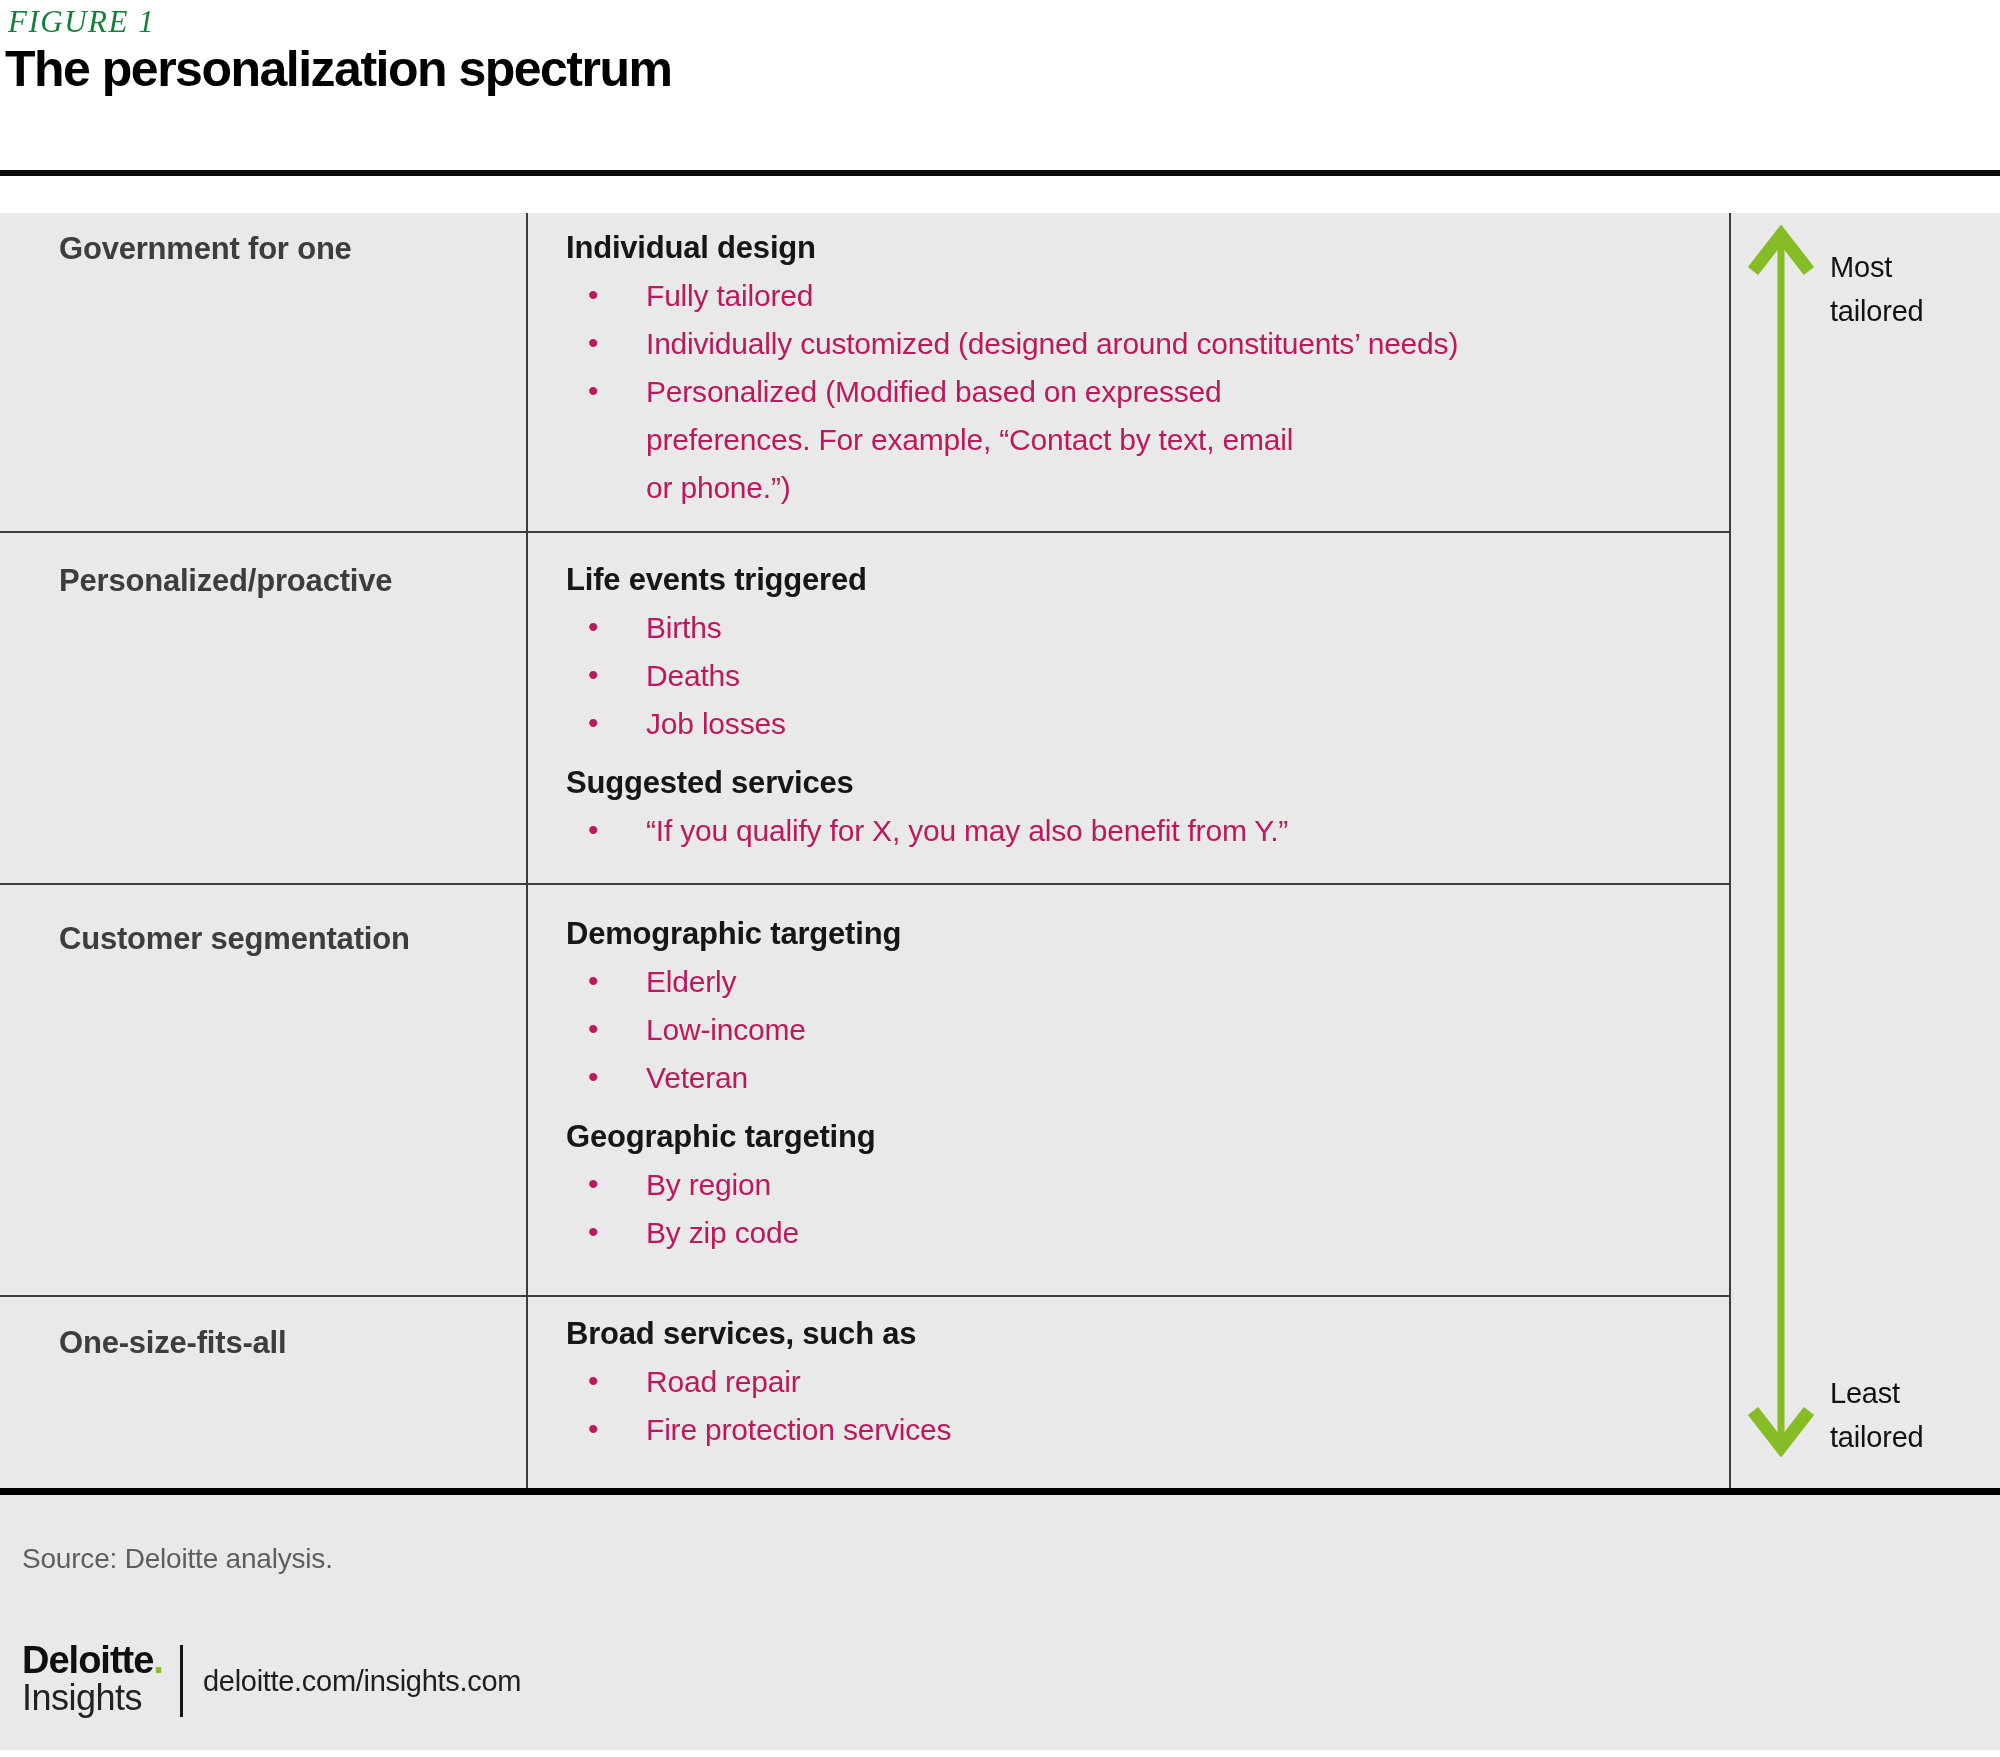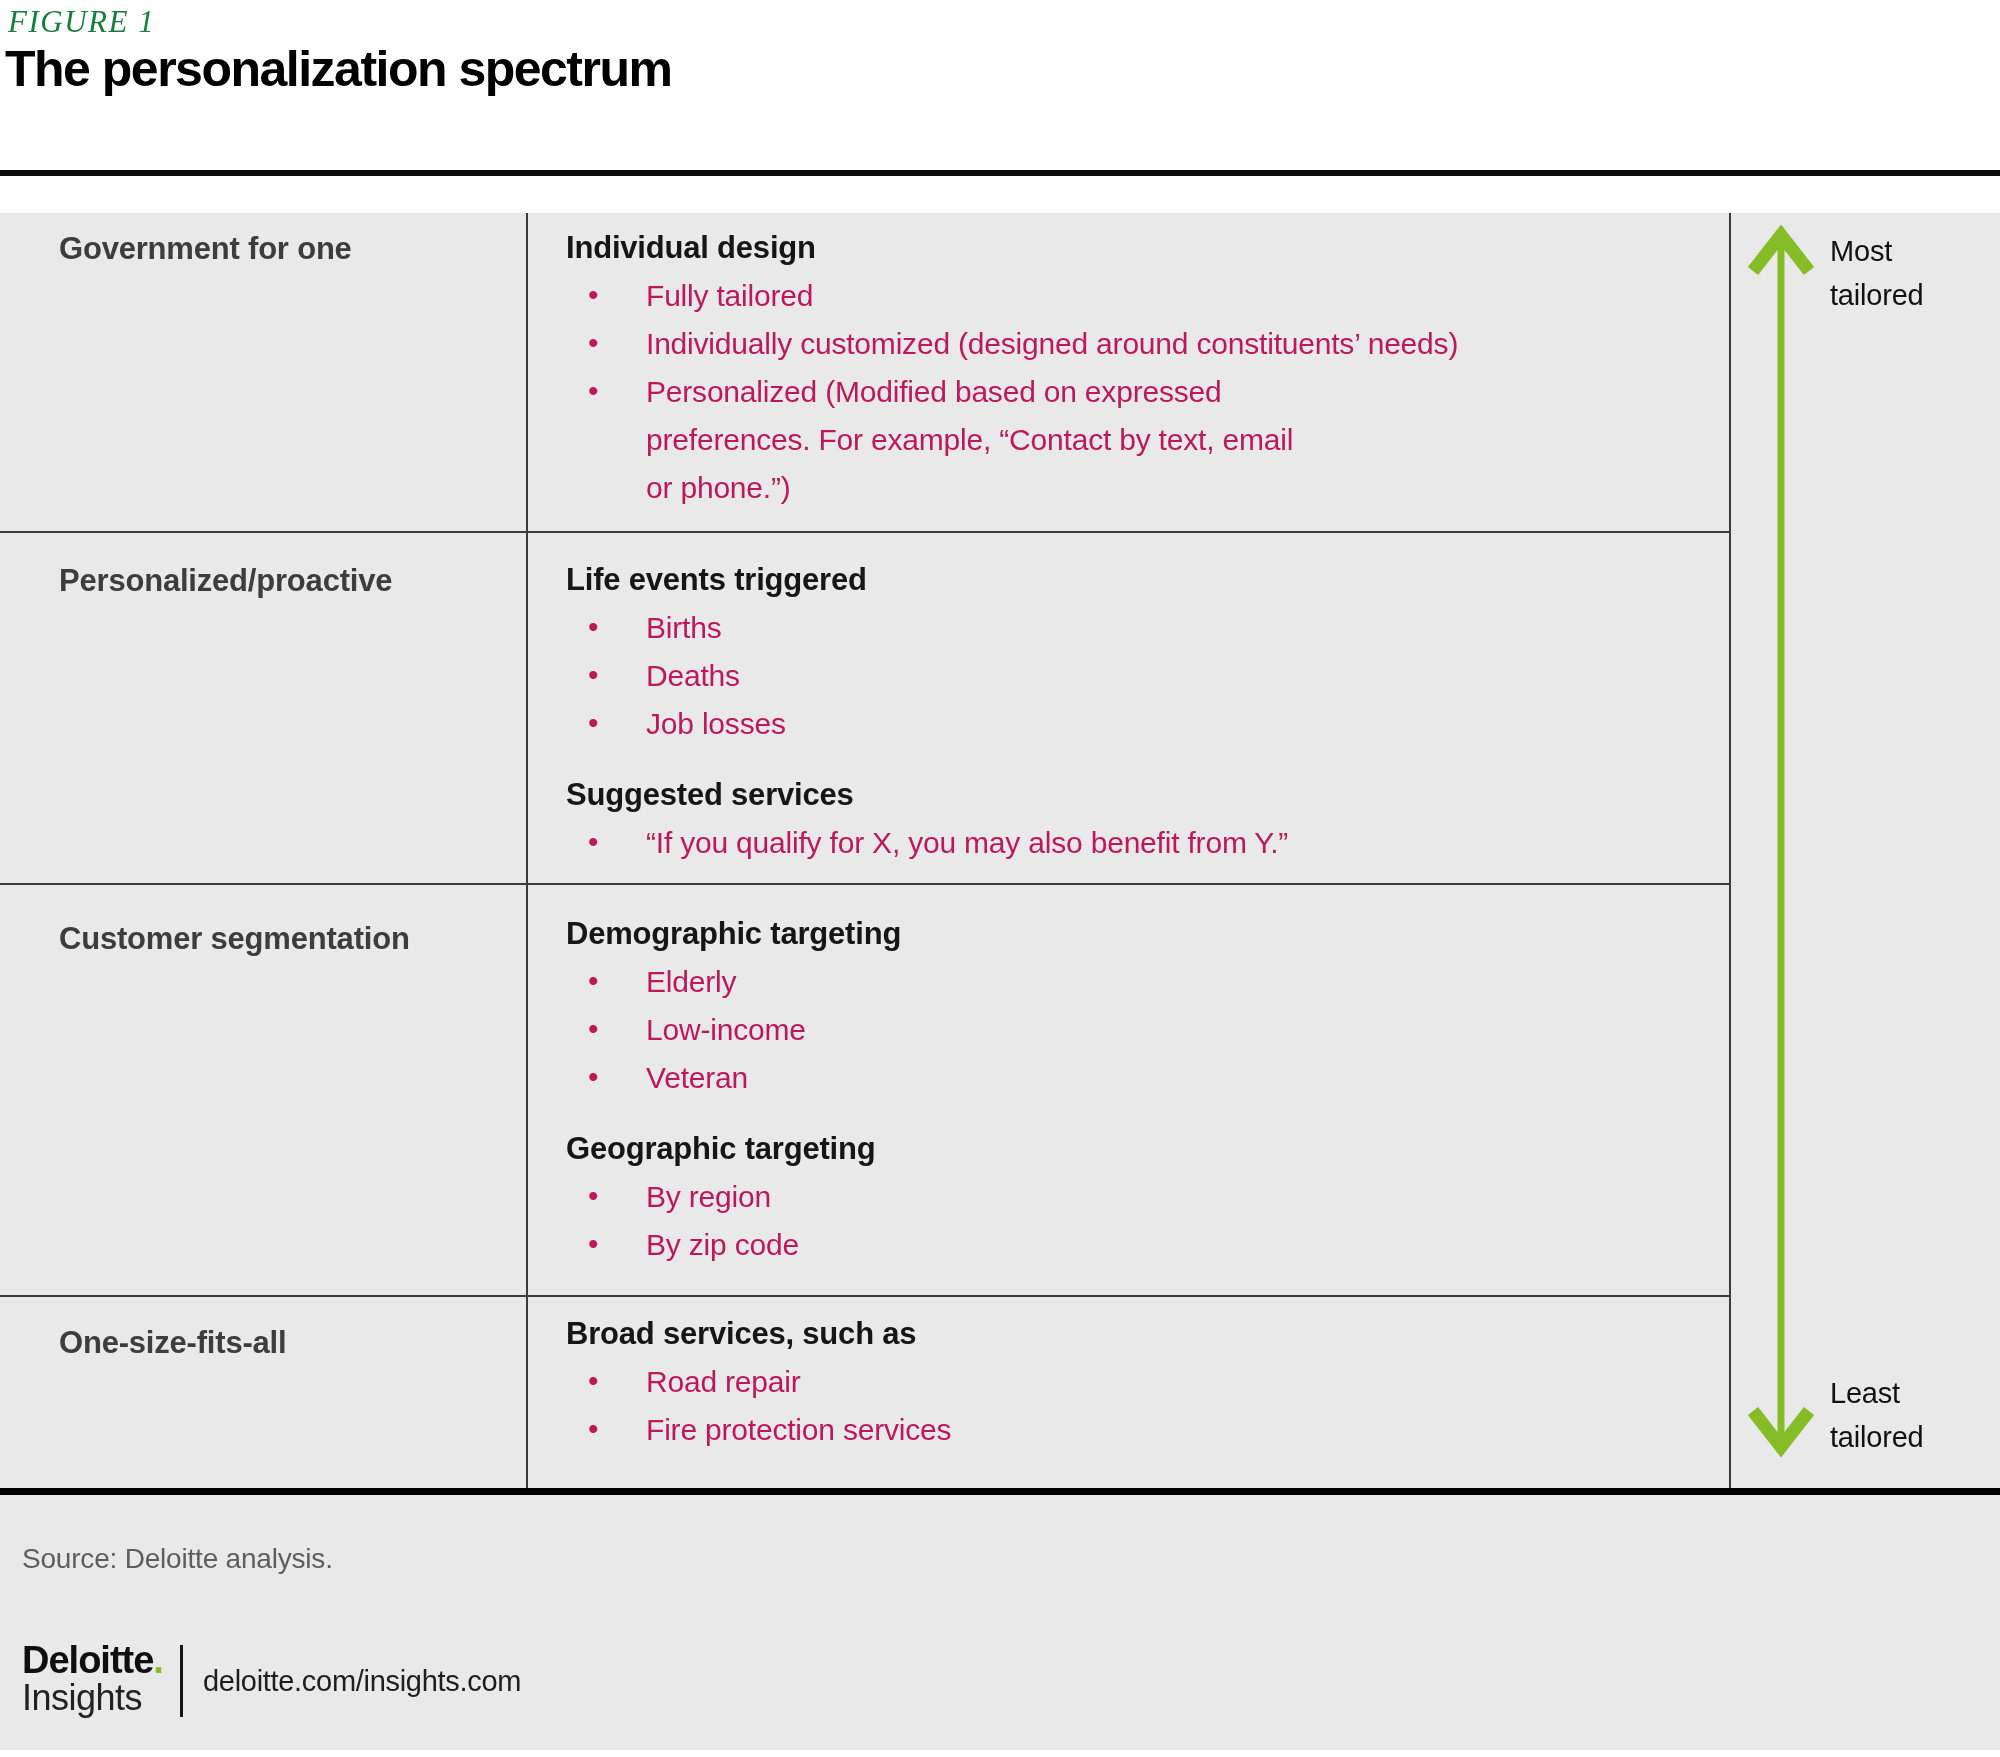--- a/index.html
+++ b/index.html
@@ -51,39 +51,39 @@
   .row-2 .content-cell{padding-top:24px}
   .row-3 .label-cell{padding-top:36px}
   .row-3 .content-cell{padding-top:26px}
   .row-4 .label-cell{padding-top:28px}
   .row-4 .content-cell{padding-top:14px}
 
   .sec-heading{
     margin:0;font-size:31px;font-weight:700;line-height:46px;
     letter-spacing:-0.2px;color:#161616;
   }
-  section + section{margin-top:24px}
+  section + section{margin-top:12px}
   ul.bl{list-style:none;margin:1px 0 0;padding:0}
   ul.bl li{
     position:relative;padding-left:80px;
     font-size:30px;line-height:48px;letter-spacing:-0.2px;color:#be185d;
   }
   ul.bl li::before{content:"\2022";position:absolute;left:22px;top:-1px}
   .bullet-text{white-space:pre-line}
 
   
   .arrow-zone{flex:1;position:relative}
   .arrow-svg{position:absolute;left:14px;top:12px}
   .arrow-svg .shaft{stroke:var(--accent);stroke-width:7;fill:none}
   .arrow-svg .head{stroke:var(--accent);stroke-width:13;fill:none;stroke-linejoin:miter;stroke-linecap:butt}
   .axis-label{
     position:absolute;left:99px;width:140px;
     font-size:29px;line-height:44px;color:#121212;letter-spacing:-0.2px;
   }
-  .axis-top{top:16px}
+  .axis-top{top:32px}
   .axis-bottom{top:1158px}
 
   
   .footer{position:relative;height:255px;background:var(--table-bg)}
   .source{
     position:absolute;left:22px;top:48px;
     font-size:28px;color:#5e5e5e;letter-spacing:-0.2px;
   }
   .brand{position:absolute;left:22px;top:146px}
   .brand-name{font-size:38px;font-weight:700;letter-spacing:-1px;line-height:38px;color:#0f0f0f}

